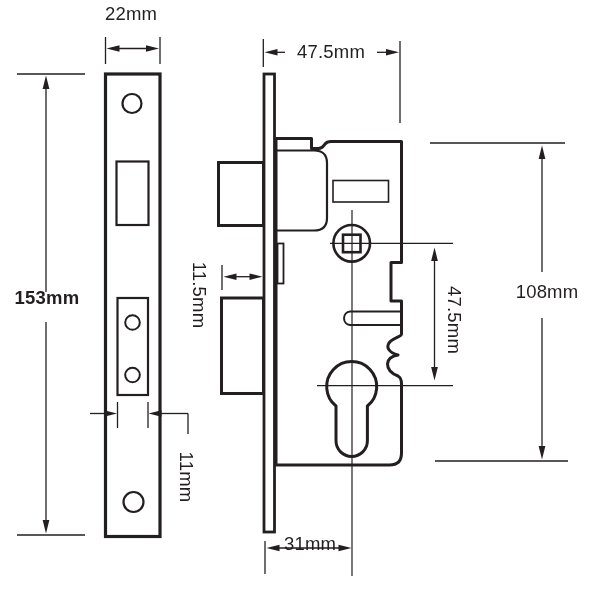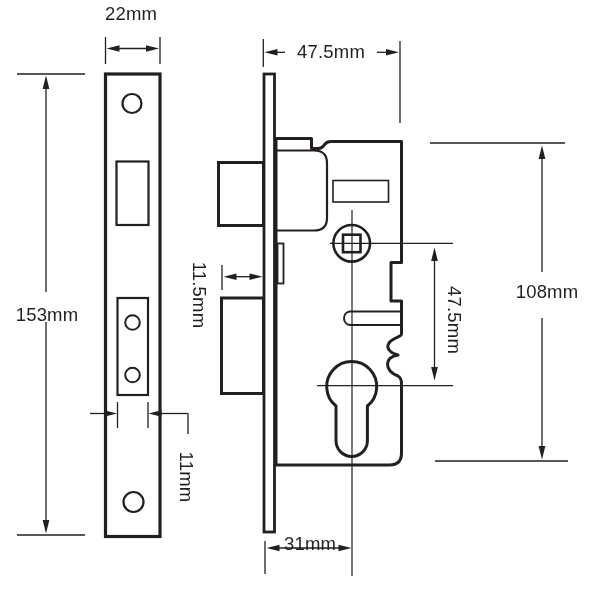--- a/index.html
+++ b/index.html
@@ -139,20 +139,20 @@
         <polygon points="542,459.5 538.6,446 545.4,446"></polygon>
 
         <polygon points="266.5,548 279.5,544.7 279.5,551.3"></polygon>
         <polygon points="351.5,548 338.5,544.7 338.5,551.3"></polygon>
       </g>
     </g>
   </svg>
 
   <div class="dim-label" style="left:131px;top:14px;">22mm</div>
   <div class="dim-label" style="left:331px;top:52px;">47.5mm</div>
-  <div class="dim-label" style="left:47px;top:315px;">153mm</div>
+  <div class="dim-label" style="left:47px;top:298px;font-weight:bold;">153mm</div>
   <div class="dim-label rot" style="left:199px;top:295px;">11.5mm</div>
   <div class="dim-label rot" style="left:454px;top:320px;">47.5mm</div>
   <div class="dim-label" style="left:547px;top:292px;">108mm</div>
   <div class="dim-label rot" style="left:186px;top:477px;">11mm</div>
   <div class="dim-label" style="left:310px;top:544px;">31mm</div>
 
 </div>
 
 </body></html>

